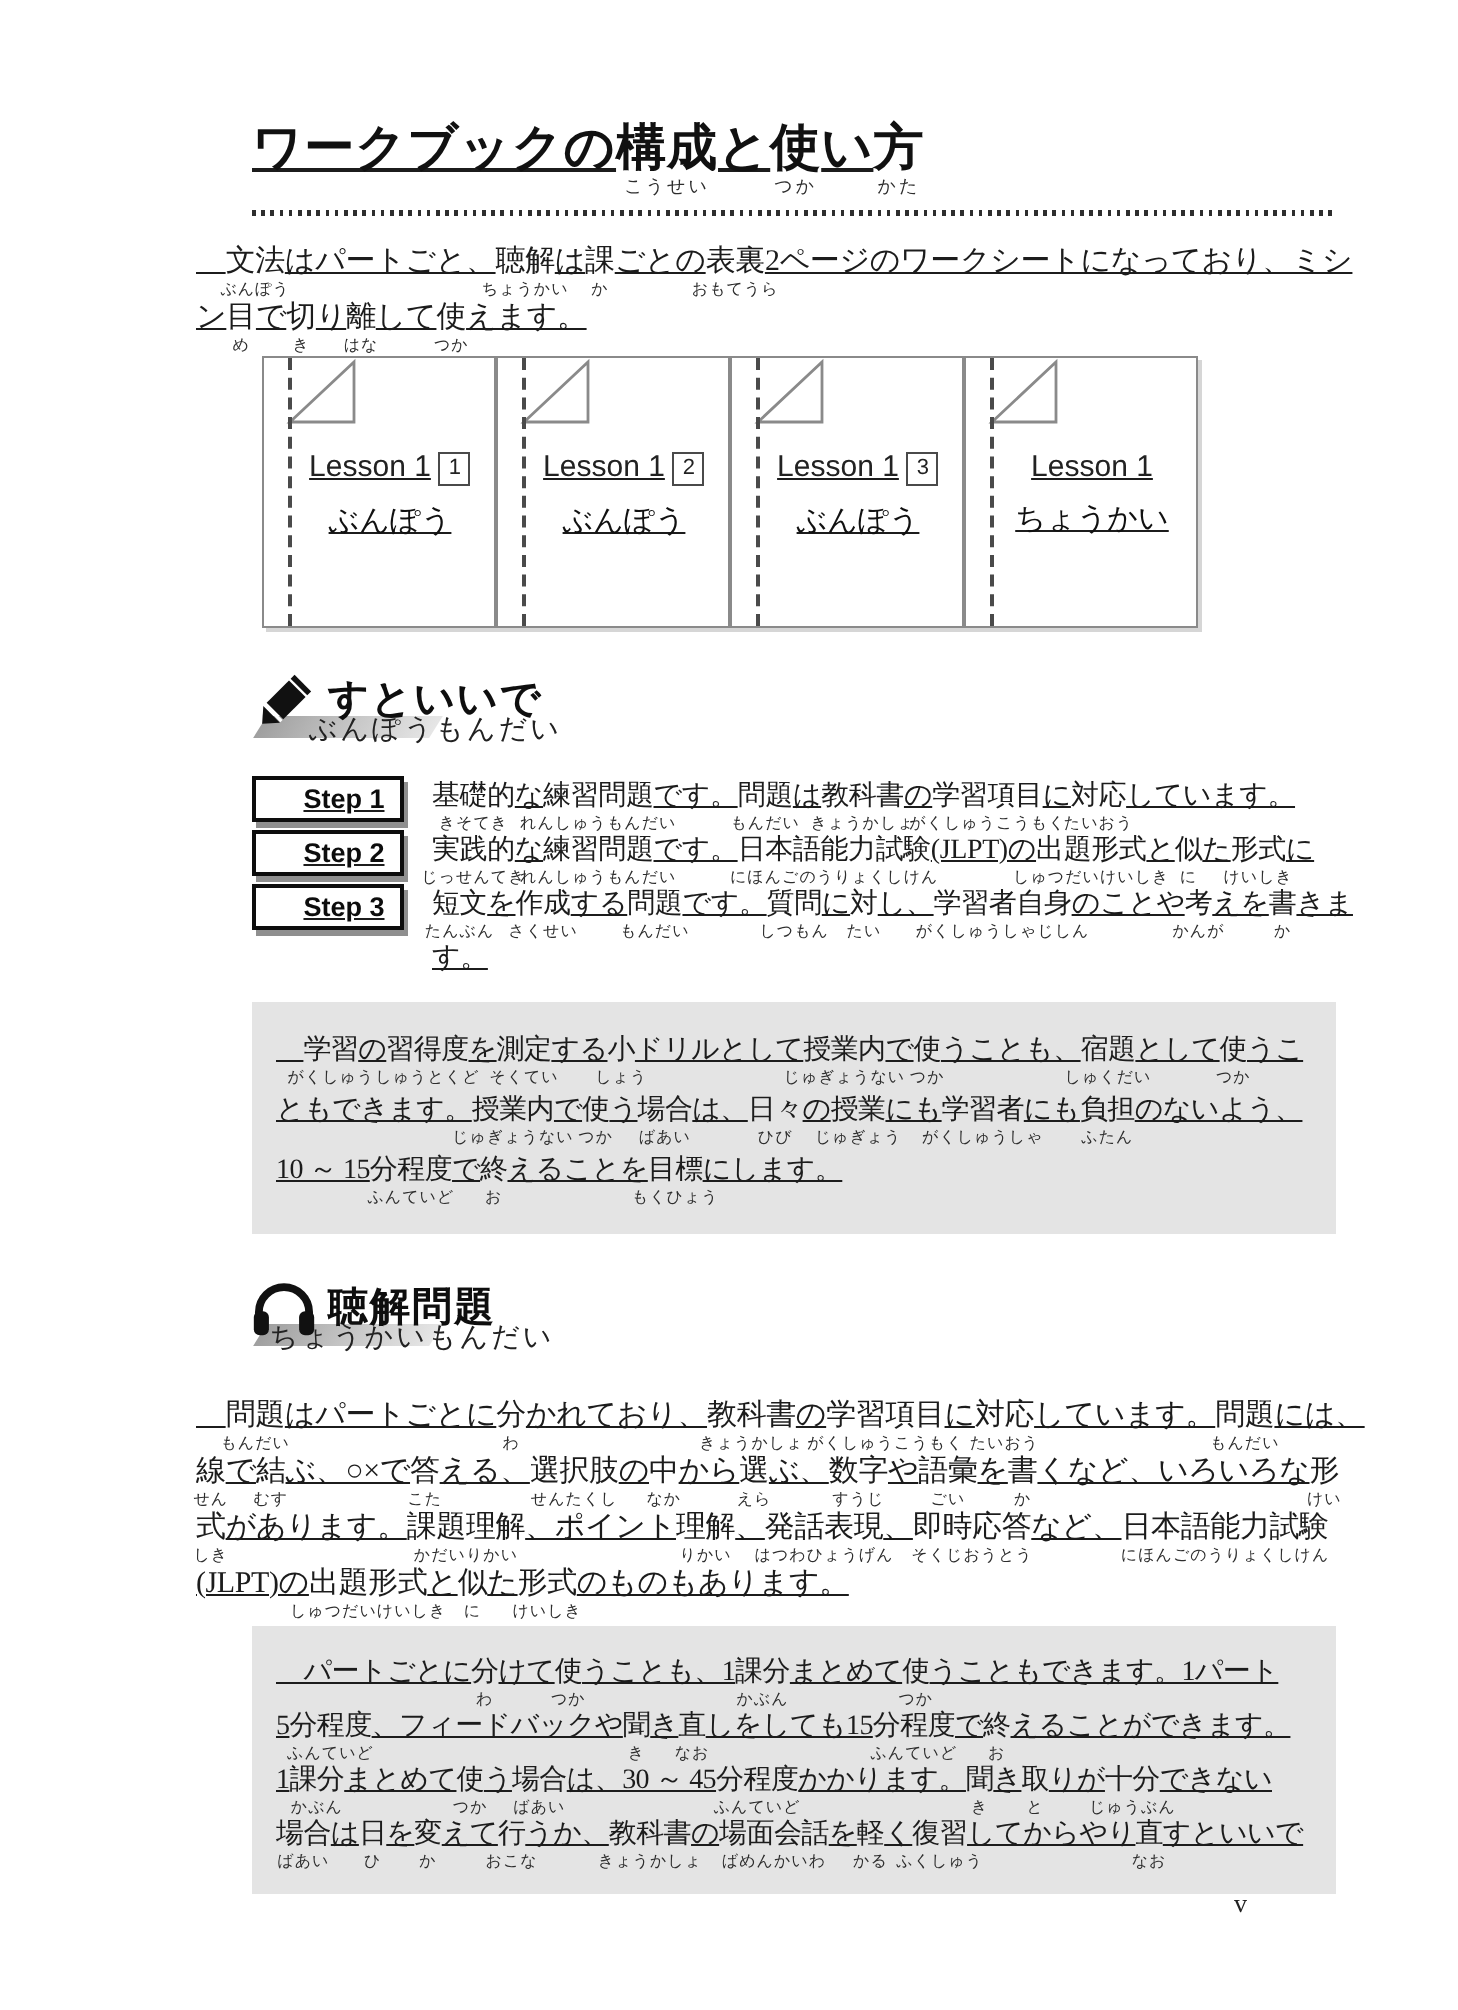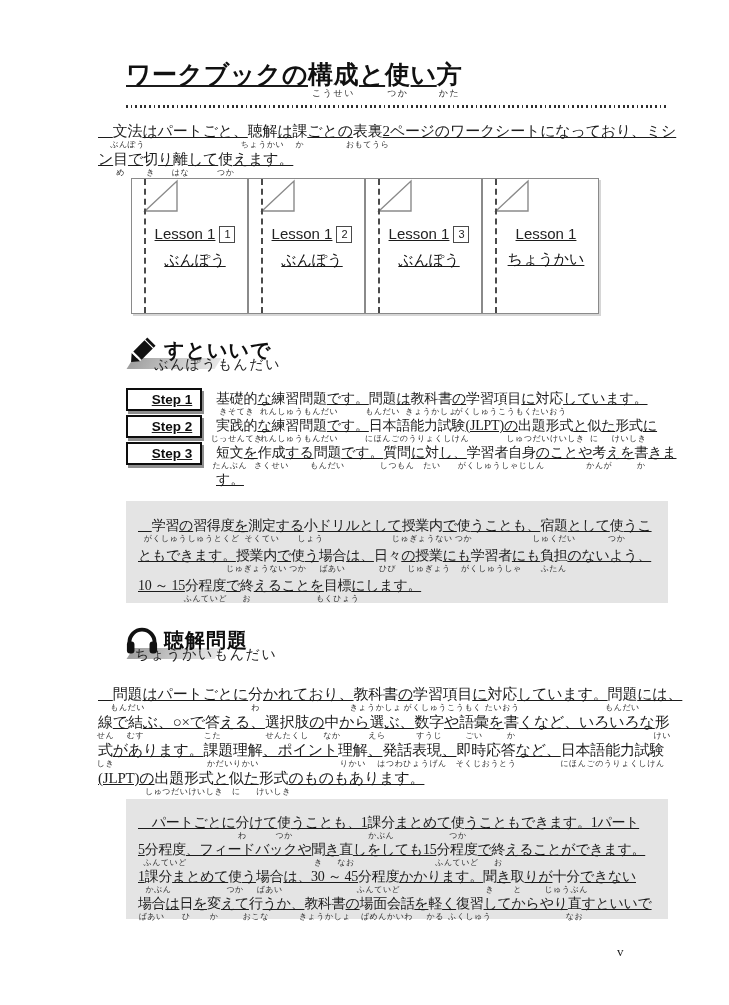--- a/index.html
+++ b/index.html
@@ -82,21 +82,21 @@
     border:2px solid #0d0d0d;background:#fff;
     box-shadow:2px 3px 0 #8f8f8f;
     font-family:"Liberation Sans","DejaVu Sans",sans-serif;
     font-weight:bold;font-size:13.5px;line-height:19px;text-align:center;color:#0d0d0d;padding-left:16px;
   }
   .step-text{font-size:14px;letter-spacing:-0.2px;}
   .step-text .ln{height:27px;line-height:27px;}
 
   
   .note{
-    margin-left:28px;background:#e4e4e4;padding:10px 12px 2px;
+    margin-left:28px;background:#e4e4e4;padding:10px 12px 16px;
     font-size:14px;letter-spacing:-0.3px;
   }
   .note .ln{height:30px;line-height:30px;}
   .note.n1{margin-top:8px;}
   .note.n2{margin-top:7px;}
   .note.n2 .ln{height:27px;line-height:27px;}
 
   .pagenum{
     position:absolute;left:617px;top:944px;font-size:13px;color:#222;
     font-family:"Liberation Serif","DejaVu Serif",serif;

